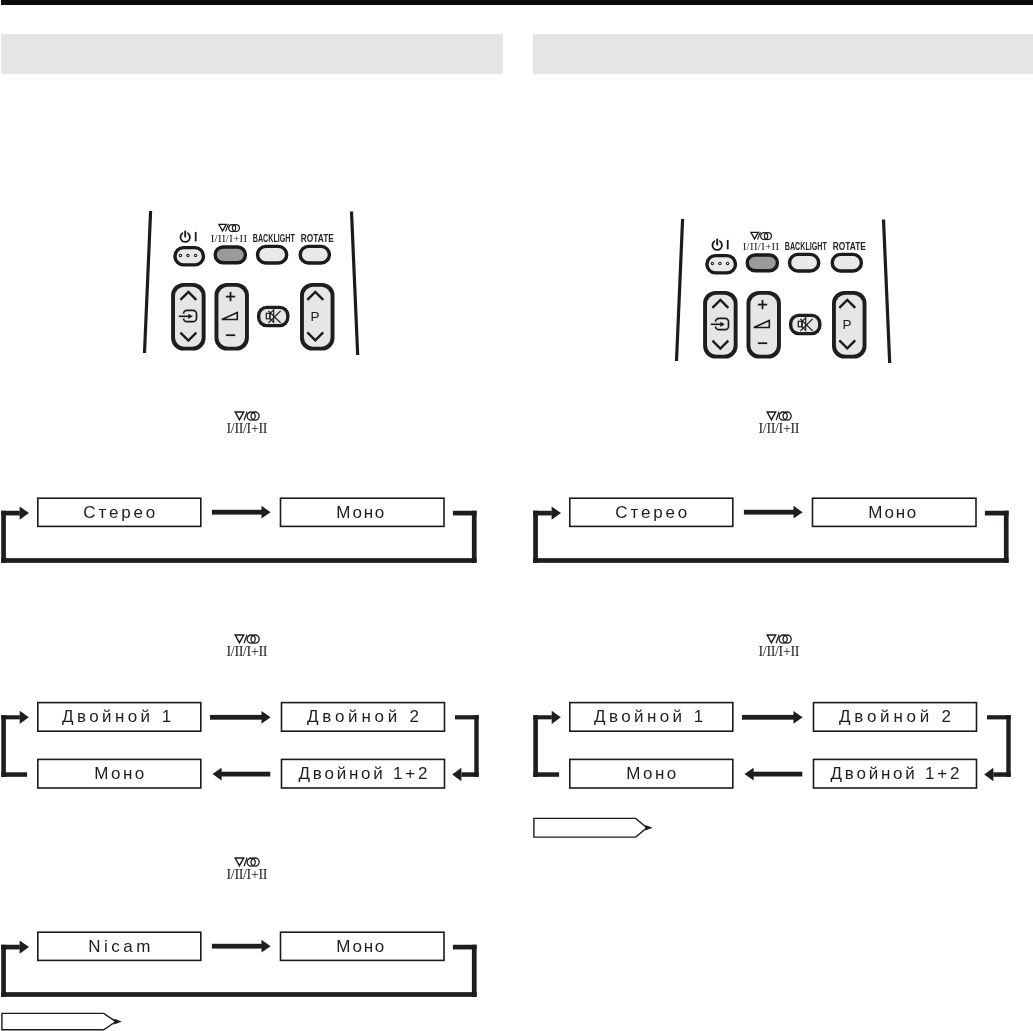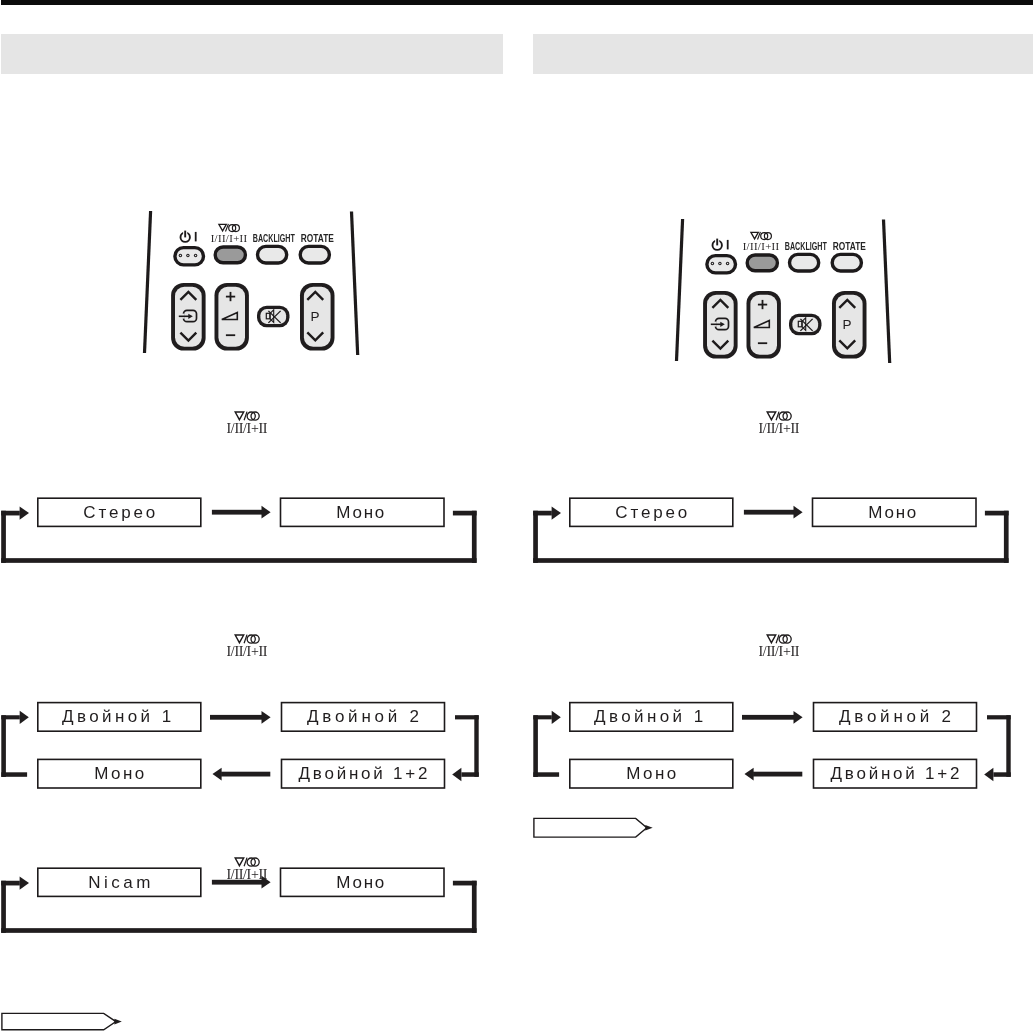--- a/index.html
+++ b/index.html
@@ -295,21 +295,21 @@
 
 <g fill="rgba(29,26,27,0.99)">
 <rect x="1.3" y="18.249999999999996" width="18.5" height="4.1"></rect>
 <polygon points="19.7,13.699999999999998 28.8,20.299999999999997 19.7,26.9"></polygon>
 <rect x="1.3" y="18.249999999999996" width="4.6" height="61.699999999999996"></rect>
 <rect x="1.3" y="75.3" width="25.8" height="4.5"></rect>
 </g>
 </svg>
 </div>
 
-<div style="position:absolute;left:0;top:864px">
+<div style="position:absolute;left:0;top:928px">
 <svg width="516" height="96" viewBox="0 0 516 96" style="overflow:visible">
 
 <rect x="37.8" y="4.2" width="163" height="28.2" fill="rgba(255,255,255,0.99)" stroke="#1d1a1b" stroke-width="1.6"></rect>
 <text x="119.3" y="23.75" font-family="Liberation Sans, sans-serif" font-size="17" fill="rgba(29,26,27,0.99)" text-anchor="middle" textLength="62" lengthAdjust="spacing">Nicam</text>
 
 <rect x="211.9" y="15.799999999999999" width="50.099999999999994" height="4.8" fill="rgba(29,26,27,0.99)"></rect>
 <polygon points="261.5,11.799999999999999 270.6,18.2 261.5,24.6" fill="rgba(29,26,27,0.99)"></polygon>
 
 <rect x="280.5" y="4.2" width="163.5" height="28.2" fill="rgba(255,255,255,0.99)" stroke="#1d1a1b" stroke-width="1.6"></rect>
 <text x="360.3" y="23.75" font-family="Liberation Sans, sans-serif" font-size="17" fill="rgba(29,26,27,0.99)" text-anchor="middle" textLength="48" lengthAdjust="spacing">Моно</text>

